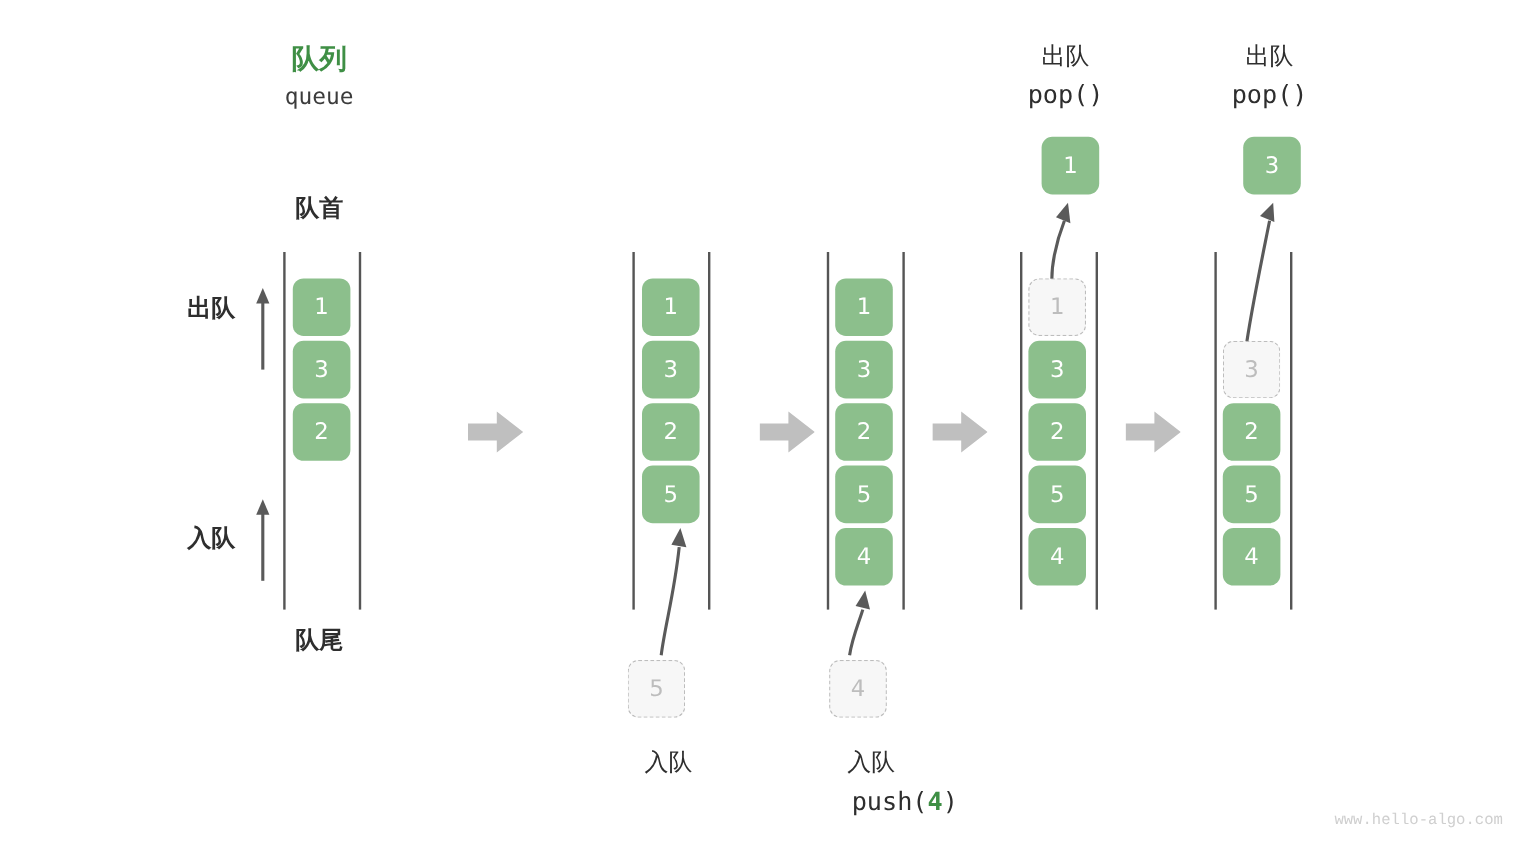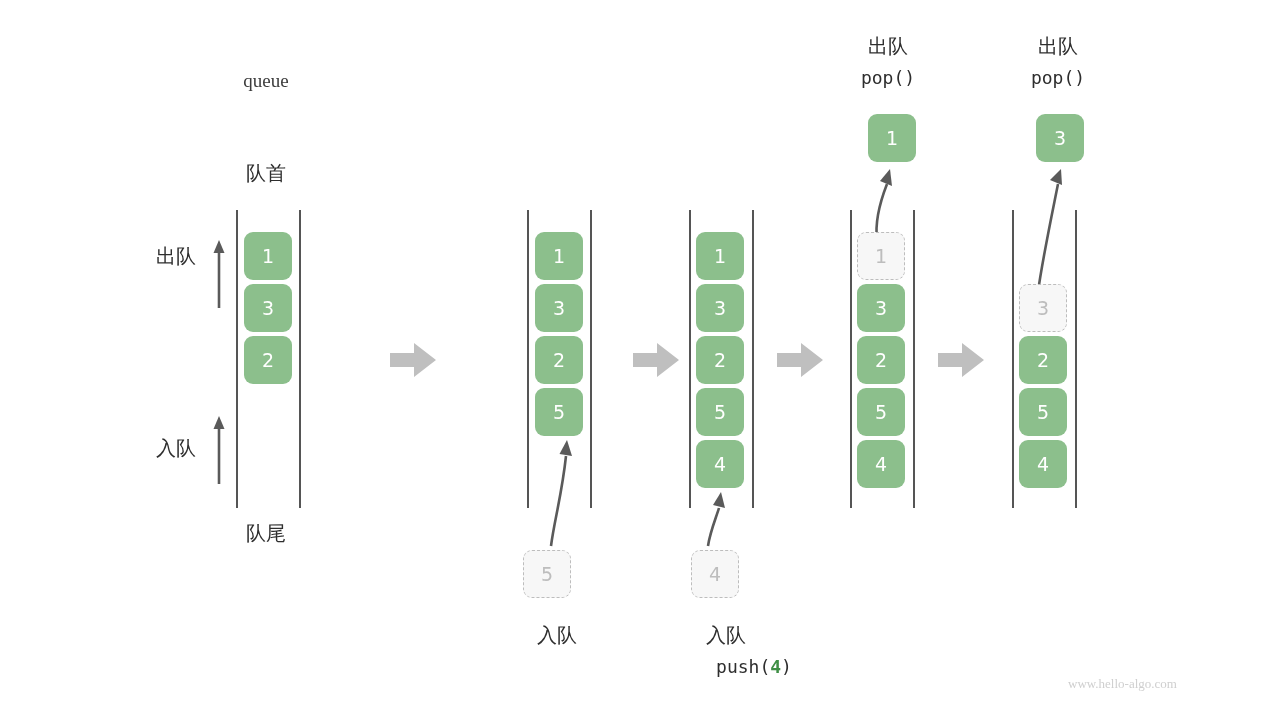--- a/index.html
+++ b/index.html
@@ -32,45 +32,46 @@
   .title-en {
     font-family: "DejaVu Sans Mono", monospace;
     font-size: 19px;
     color: #3c3c3c;
     text-align: center;
     white-space: nowrap;
   }
   .side-label {
     font-family: "DejaVu Sans", sans-serif;
     font-size: 20px;
-    font-weight: normal;
+    font-weight: bold;
     color: #2e2e2e;
     text-align: center;
     white-space: nowrap;
   }
   .op-cn {
     font-family: "DejaVu Sans", sans-serif;
     font-size: 20px;
     color: #2e2e2e;
     text-align: center;
     white-space: nowrap;
   }
   .op-code {
     font-family: "DejaVu Sans Mono", monospace;
-    font-size: 18px;
+    font-size: 21px;
     color: #2e2e2e;
     text-align: center;
     white-space: nowrap;
   }
   .op-code .num { color: #3f8f45; font-weight: bold; }
   .watermark {
-    font-family: Liberation Serif, serif;
+    font-family: Liberation Mono, monospace;
     font-size: 13px;
     color: #cfcfcf;
     white-space: nowrap;
+    margin-left: 44px;
   }
 
   
   .rail {
     width: 1.6px;
     background: #555555;
   }
 
   
   .cell {
@@ -96,21 +97,22 @@
   .sep-arrow { width: 46px; height: 36px; }
 
   
   .thin-arrow { overflow: visible; }
 </style>
 </head>
 <body>
 
 <div id="stage">
 
-  <div class="abs title-en" style="left:206px; top:70px; width:120px;font-family:Liberation Serif, serif;">queue</div>
+  <div class="abs title-cn" style="left:206px; top:34px; width:120px;">队列</div>
+  <div class="abs title-en" style="left:206px; top:70px; width:120px;">queue</div>
 
   <div class="abs side-label" style="left:206px; top:160px; width:120px;">队首</div>
   <div class="abs side-label" style="left:206px; top:520px; width:120px;">队尾</div>
 
   <div class="abs side-label" style="left:140px; top:243px; width:72px;">出队</div>
   <svg class="abs thin-arrow" style="left:208px; top:238px;" width="22" height="72">
     <line x1="11" y1="70" x2="11" y2="13" stroke="#5a5a5a" stroke-width="2.6"></line>
     <polygon points="11,2 5.5,15 16.5,15" fill="#5a5a5a"></polygon>
   </svg>
 

